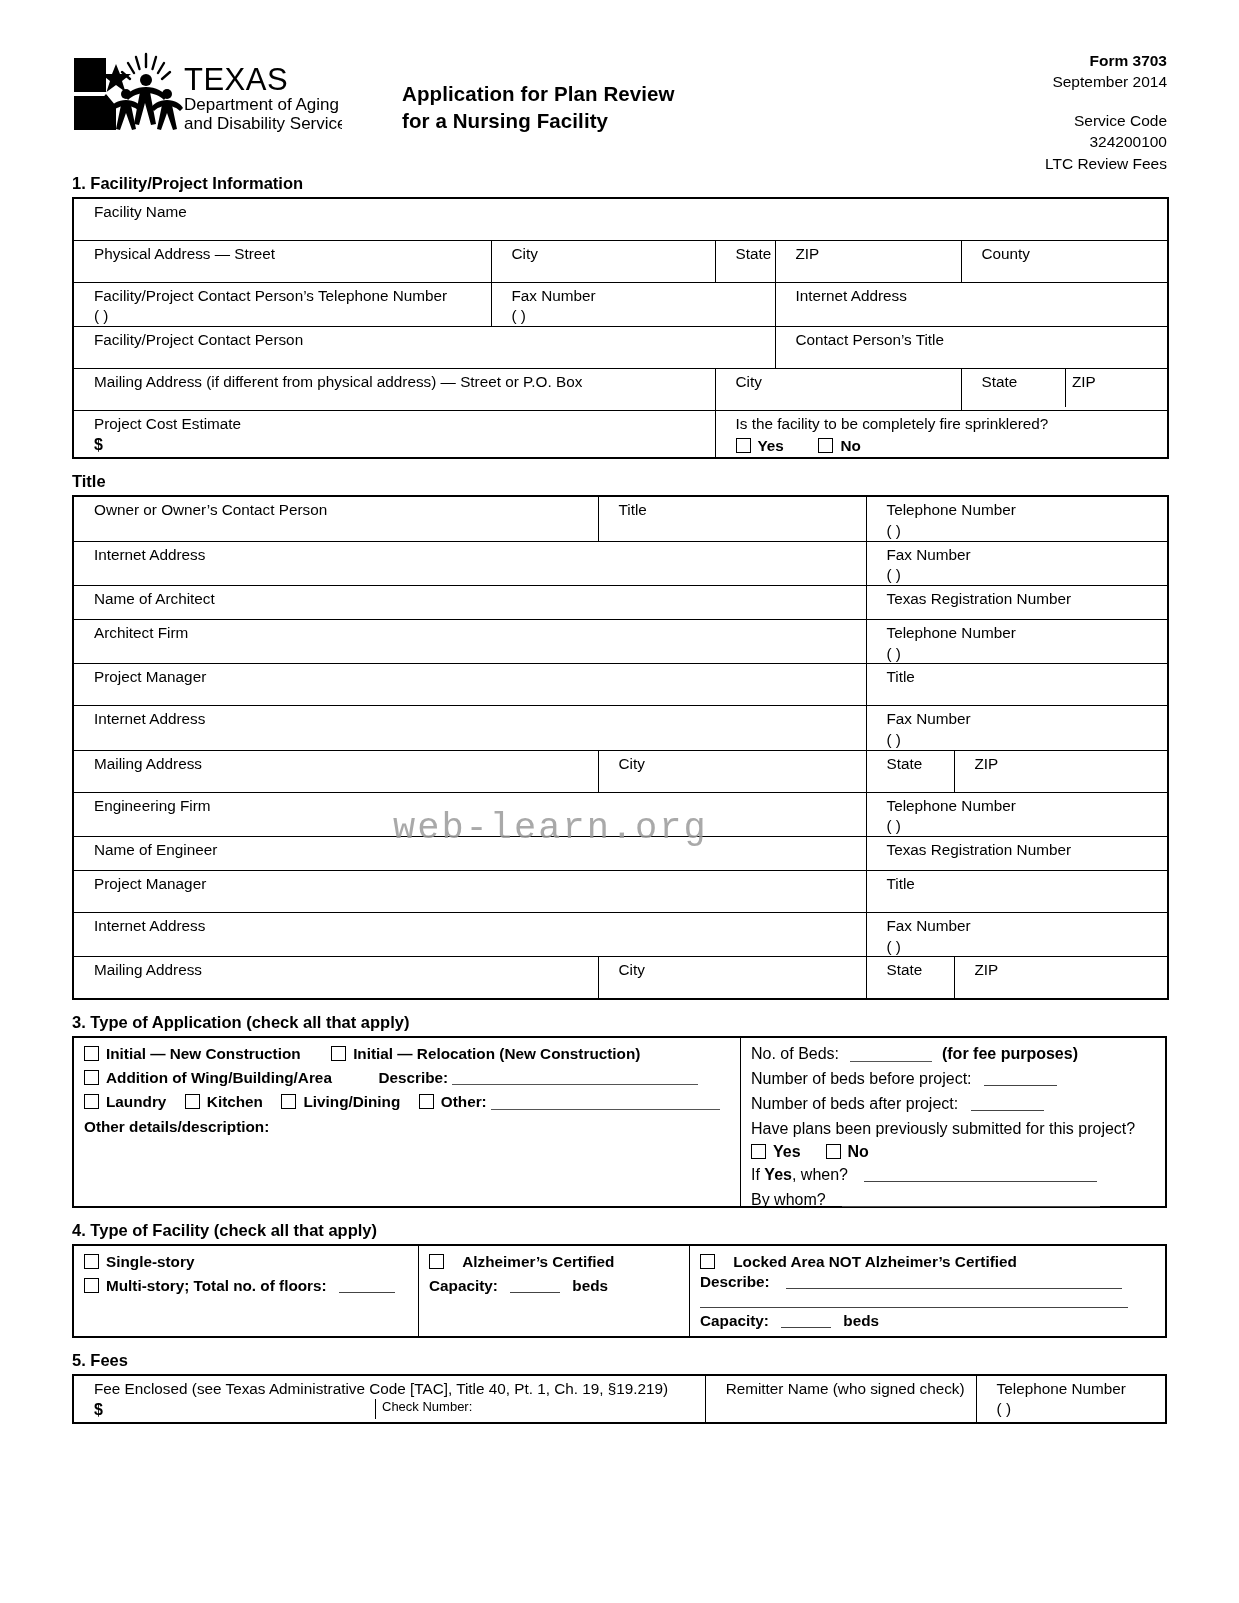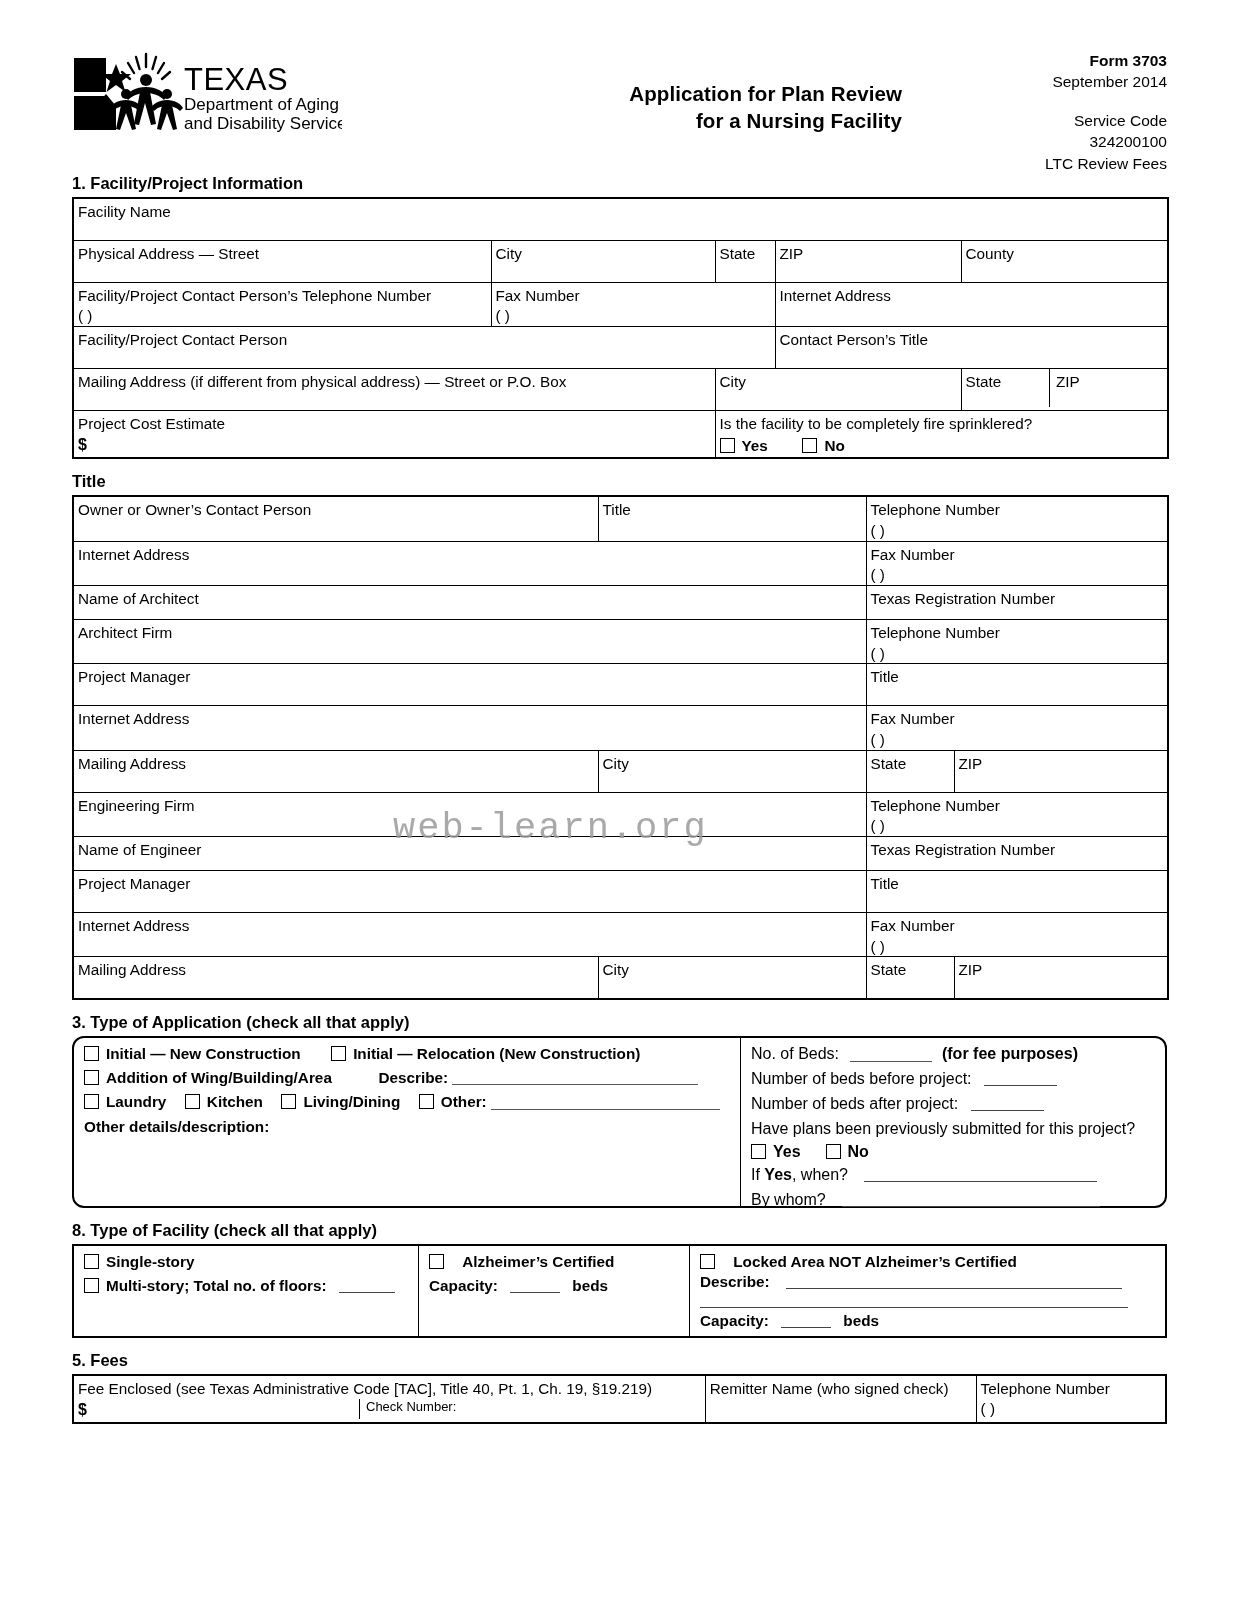--- a/index.html
+++ b/index.html
@@ -36,21 +36,21 @@
     width: 270px;
     height: 88px;
   }
   .logo-svg { display:block; }
 
   .header-title {
     position: absolute;
     left: 330px;
     top: 38px;
     width: 500px;
-    text-align: right;
+    text-align: left;
     font-size: 20.5px;
     font-weight: bold;
     line-height: 1.33;
     letter-spacing: .1px;
   }
   .header-right {
     position: absolute;
     right: 0;
     top: 8px;
     text-align: right;
@@ -72,21 +72,21 @@
   .tbl {
     margin: 0 72px 0 72px;
     border-collapse: collapse;
     width: calc(1239px - 144px);
     table-layout: fixed;
     border: 2.2px solid #000;
   }
   .tbl td {
     border: 1.1px solid #000;
     vertical-align: top;
-    padding: 4px 0 0 4px;
+    padding: 4px 0 0 20px;
     font-size: 15.3px;
     line-height: 1.22;
     height: 34px;
     box-sizing: border-box;
   }
   .tbl td.tall { height: 42px; }
   .paren {
     display: block;
     margin-top: 2px;
     font-size: 15.3px;
@@ -386,21 +386,21 @@
         <td class="tall">City</td>
         <td class="tall">State</td>
         <td class="tall">ZIP</td>
       </tr>
     </tbody>
   </table>
 
   <div class="sec-spacer"></div>
 
   <div class="section-title">3. Type of Application (check all that apply)</div>
-  <div class="boxed" style="height:172px;border-radius:12px;">
+  <div class="boxed" style="height:172px;">
     <div class="bx-col bx-div" style="width:667px;">
       <div class="opt-line">
         <span class="cbx"></span><span>Initial — New Construction</span>
         <span class="inline-gap"></span>
         <span class="cbx"></span><span>Initial — Relocation (New Construction)</span>
       </div>
       <div class="opt-line">
         <span class="cbx"></span><span>Addition of Wing/Building/Area</span>
         <span class="inline-gap" style="width:38px"></span>
         <span>Describe:</span>
@@ -444,21 +444,21 @@
       </div>
       <div class="r3-line">
         <span>By whom?</span>
         <span class="ul-thin" style="width:258px;margin-left:12px;"></span>
       </div>
     </div>
   </div>
 
   <div class="sec-spacer"></div>
 
-  <div class="section-title">8. Type of Facility (check all that apply)</div>
+  <div class="section-title">4. Type of Facility (check all that apply)</div>
   <div class="boxed" style="height:94px;">
     <div class="bx-col bx-div" style="width:345px;">
       <div class="opt-line">
         <span class="cbx"></span><span>Single-story</span>
       </div>
       <div class="opt-line">
         <span class="cbx"></span><span>Multi-story; Total no. of floors:</span>
         <span class="ul-thin" style="width:56px;margin-left:8px;"></span>
       </div>
     </div>

